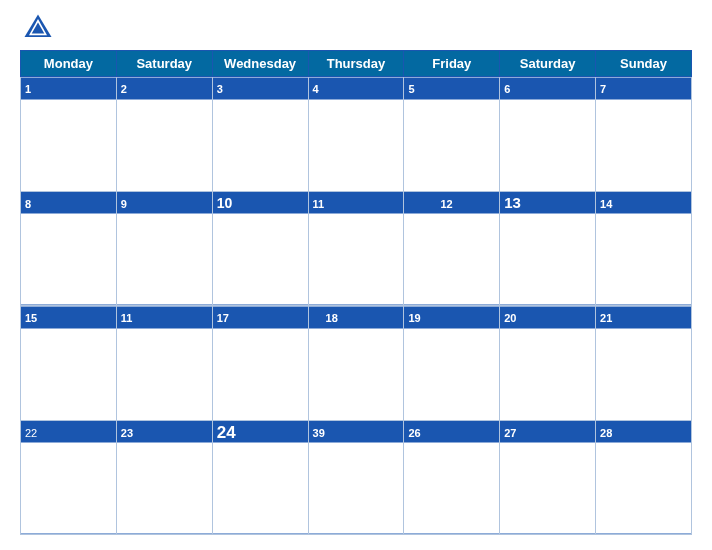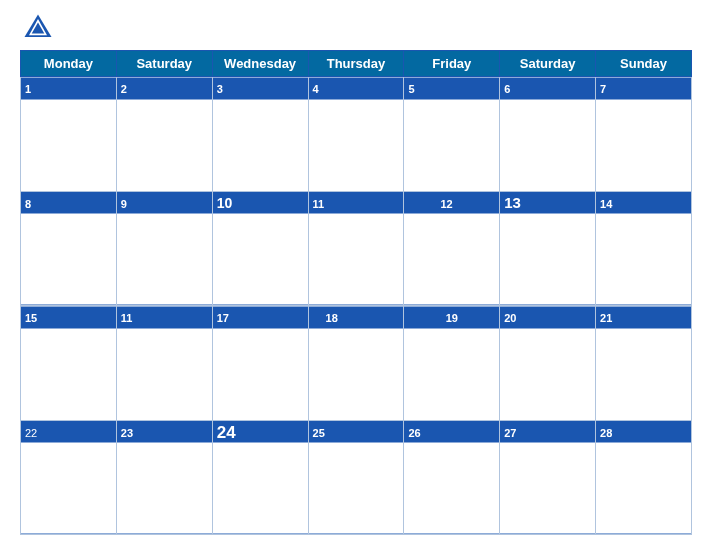--- a/index.html
+++ b/index.html
@@ -152,27 +152,27 @@
         <td style="background: linear-gradient(rgb(26, 86, 176) 22px, rgb(255, 255, 255) 22px); padding: 2px 4px;"><span class="date-num" style="color: rgb(255, 255, 255); font-size: 11px; font-weight: bold;">11</span></td>
         <td style="background: linear-gradient(rgb(26, 86, 176) 22px, rgb(255, 255, 255) 22px); padding: 2px 4px;"><span class="date-num" style="color: rgb(255, 255, 255); font-size: 11px; font-weight: bold; margin-left: 32px;">12</span></td>
         <td style="background: linear-gradient(rgb(26, 86, 176) 22px, rgb(255, 255, 255) 22px); padding: 2px 4px;"><span class="date-num" style="color: rgb(255, 255, 255); font-size: 15px; font-weight: bold;">13</span></td>
         <td style="background: linear-gradient(rgb(26, 86, 176) 22px, rgb(255, 255, 255) 22px); padding: 2px 4px; margin-top: 19px;"><span class="date-num" style="color: rgb(255, 255, 255); font-size: 11px; font-weight: bold;">14</span></td>
       </tr>
       <tr>
         <td style="background: linear-gradient(rgb(26, 86, 176) 22px, rgb(255, 255, 255) 22px); padding: 2px 4px;"><span class="date-num" style="color: rgb(255, 255, 255); font-size: 11px; font-weight: bold;">15</span></td>
         <td style="background: linear-gradient(rgb(26, 86, 176) 22px, rgb(255, 255, 255) 22px); padding: 2px 4px;"><span class="date-num" style="color: rgb(255, 255, 255); font-size: 11px; font-weight: bold;">11</span></td>
         <td style="background: linear-gradient(rgb(26, 86, 176) 22px, rgb(255, 255, 255) 22px); padding: 2px 4px;"><span class="date-num" style="color: rgb(255, 255, 255); font-size: 11px; font-weight: bold;">17</span></td>
         <td style="background: linear-gradient(rgb(26, 86, 176) 22px, rgb(255, 255, 255) 22px); padding: 2px 17px;"><span class="date-num" style="color: rgb(255, 255, 255); font-size: 11px; font-weight: bold;">18</span></td>
-        <td style="background: linear-gradient(rgb(26, 86, 176) 22px, rgb(255, 255, 255) 22px); padding: 2px 4px; text-align: center;"><span class="date-num" style="color: rgb(255, 255, 255); font-size: 11px; font-weight: bold;">19</span></td>
+        <td style="background: linear-gradient(rgb(26, 86, 176) 22px, rgb(255, 255, 255) 22px); padding: 2px 4px;"><span class="date-num" style="color: rgb(255, 255, 255); font-size: 11px; font-weight: bold;">19</span></td>
         <td style="background: linear-gradient(rgb(26, 86, 176) 22px, rgb(255, 255, 255) 22px); padding: 2px 4px;"><span class="date-num" style="color: rgb(255, 255, 255); font-size: 11px; font-weight: bold;">20</span></td>
         <td style="background: linear-gradient(rgb(26, 86, 176) 22px, rgb(255, 255, 255) 22px); padding: 2px 4px;"><span class="date-num" style="color: rgb(255, 255, 255); font-size: 11px; font-weight: bold;">21</span></td>
       </tr>
       <tr>
         <td style="background: linear-gradient(rgb(26, 86, 176) 22px, rgb(255, 255, 255) 22px); padding: 2px 4px;"><span class="date-num" style="color: rgb(255, 255, 255); font-size: 11px; font-weight: normal;">22</span></td>
         <td style="background: linear-gradient(rgb(26, 86, 176) 22px, rgb(255, 255, 255) 22px); padding: 2px 4px;"><span class="date-num" style="color: rgb(255, 255, 255); font-size: 11px; font-weight: bold;">23</span></td>
         <td style="background: linear-gradient(rgb(26, 86, 176) 22px, rgb(255, 255, 255) 22px); padding: 2px 4px;"><span class="date-num" style="color: rgb(255, 255, 255); font-size: 17px; font-weight: bold;">24</span></td>
-        <td style="background: linear-gradient(rgb(26, 86, 176) 22px, rgb(255, 255, 255) 22px); padding: 2px 4px;"><span class="date-num" style="color: rgb(255, 255, 255); font-size: 11px; font-weight: bold;">25</span></td>
+        <td style="background: linear-gradient(rgb(26, 86, 176) 22px, rgb(255, 255, 255) 22px); padding: 2px 4px;"><span class="date-num" style="color: rgb(255, 255, 255); font-size: 11px; font-weight: bold;">39</span></td>
         <td style="background: linear-gradient(rgb(26, 86, 176) 22px, rgb(255, 255, 255) 22px); padding: 2px 4px;"><span class="date-num" style="color: rgb(255, 255, 255); font-size: 11px; font-weight: bold;">26</span></td>
         <td style="background: linear-gradient(rgb(26, 86, 176) 22px, rgb(255, 255, 255) 22px); padding: 2px 4px;"><span class="date-num" style="color: rgb(255, 255, 255); font-size: 11px; font-weight: bold; text-align: right;">27</span></td>
         <td style="background: linear-gradient(rgb(26, 86, 176) 22px, rgb(255, 255, 255) 22px); padding: 2px 4px;"><span class="date-num" style="color: rgb(255, 255, 255); font-size: 11px; font-weight: bold;">28</span></td>
       </tr>
     </tbody>
 </table>
 
 </body></html>

